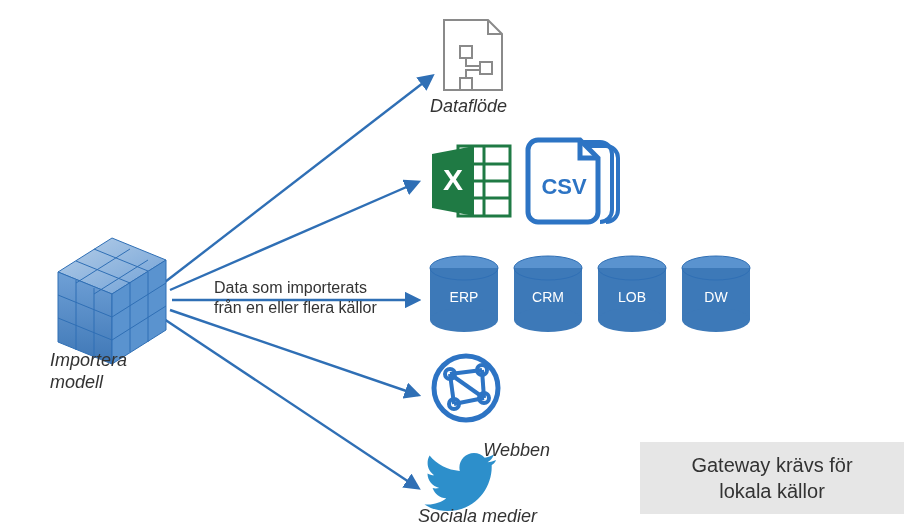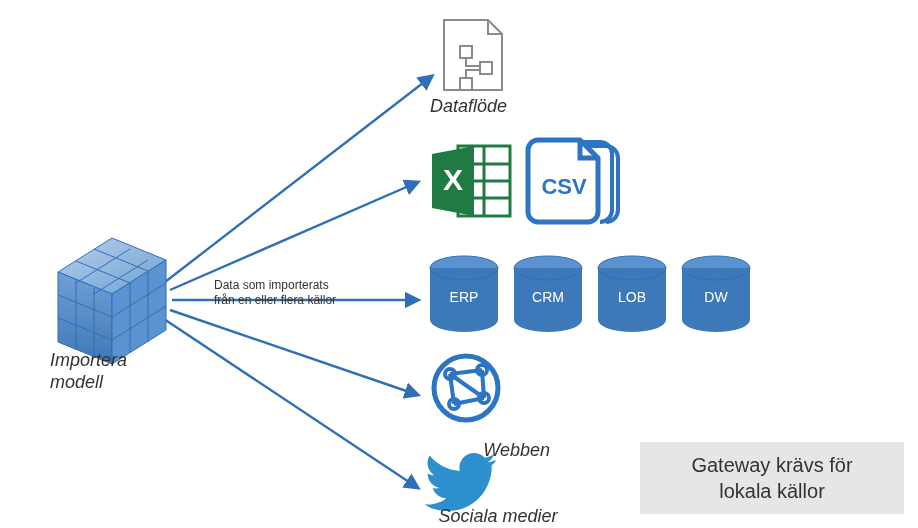--- a/index.html
+++ b/index.html
@@ -1,19 +1,19 @@
 <!DOCTYPE html>
 <html><head>
 <meta charset="utf-8">
 <style>
   html,body{margin:0;padding:0;}
   body{width:918px;height:528px;font-family:"Segoe UI",Arial,sans-serif;color:#333;position:relative;background:#fff;}
   .stage{position:absolute;inset:0;}
   .lbl{position:absolute;font-size:18px;line-height:1.2;color:#333;text-align:center;font-style:italic;}
-  .arrow-lbl{position:absolute;font-size:12px;line-height:1.25;color:#333;}
+  .arrow-lbl{position:absolute;font-size:16px;line-height:1.25;color:#333;}
   .note{position:absolute;background:#e6e6e6;font-size:20px;line-height:1.3;color:#333;text-align:center;display:flex;align-items:center;justify-content:center;}
   svg{position:absolute;inset:0;}
 </style>
 </head>
 <body>
 
 <div class="stage">
 
 <svg width="918" height="528" viewBox="0 0 918 528">
   <defs>
@@ -151,17 +151,17 @@
 </svg>
 
 <div class="lbl" style="left:50px;top:350px;width:130px;text-align:left">Importera<br>modell</div>
 
 <div class="arrow-lbl" style="left:214px;top:278px;width:200px">Data som importerats<br>från en eller flera källor</div>
 
 <div class="lbl" style="left:430px;top:96px;width:120px;text-align:left">Dataflöde</div>
 
 <div class="lbl" style="left:430px;top:440px;width:120px;text-align:right">Webben</div>
 
-<div class="lbl" style="left:418px;top:506px;width:160px;text-align:center">Sociala medier</div>
+<div class="lbl" style="left:418px;top:506px;width:160px;text-align:left">Sociala medier</div>
 
 <div class="note" style="left:640px;top:442px;width:264px;height:72px">Gateway krävs för<br>lokala källor</div>
 
 </div>
 
 </body></html>

